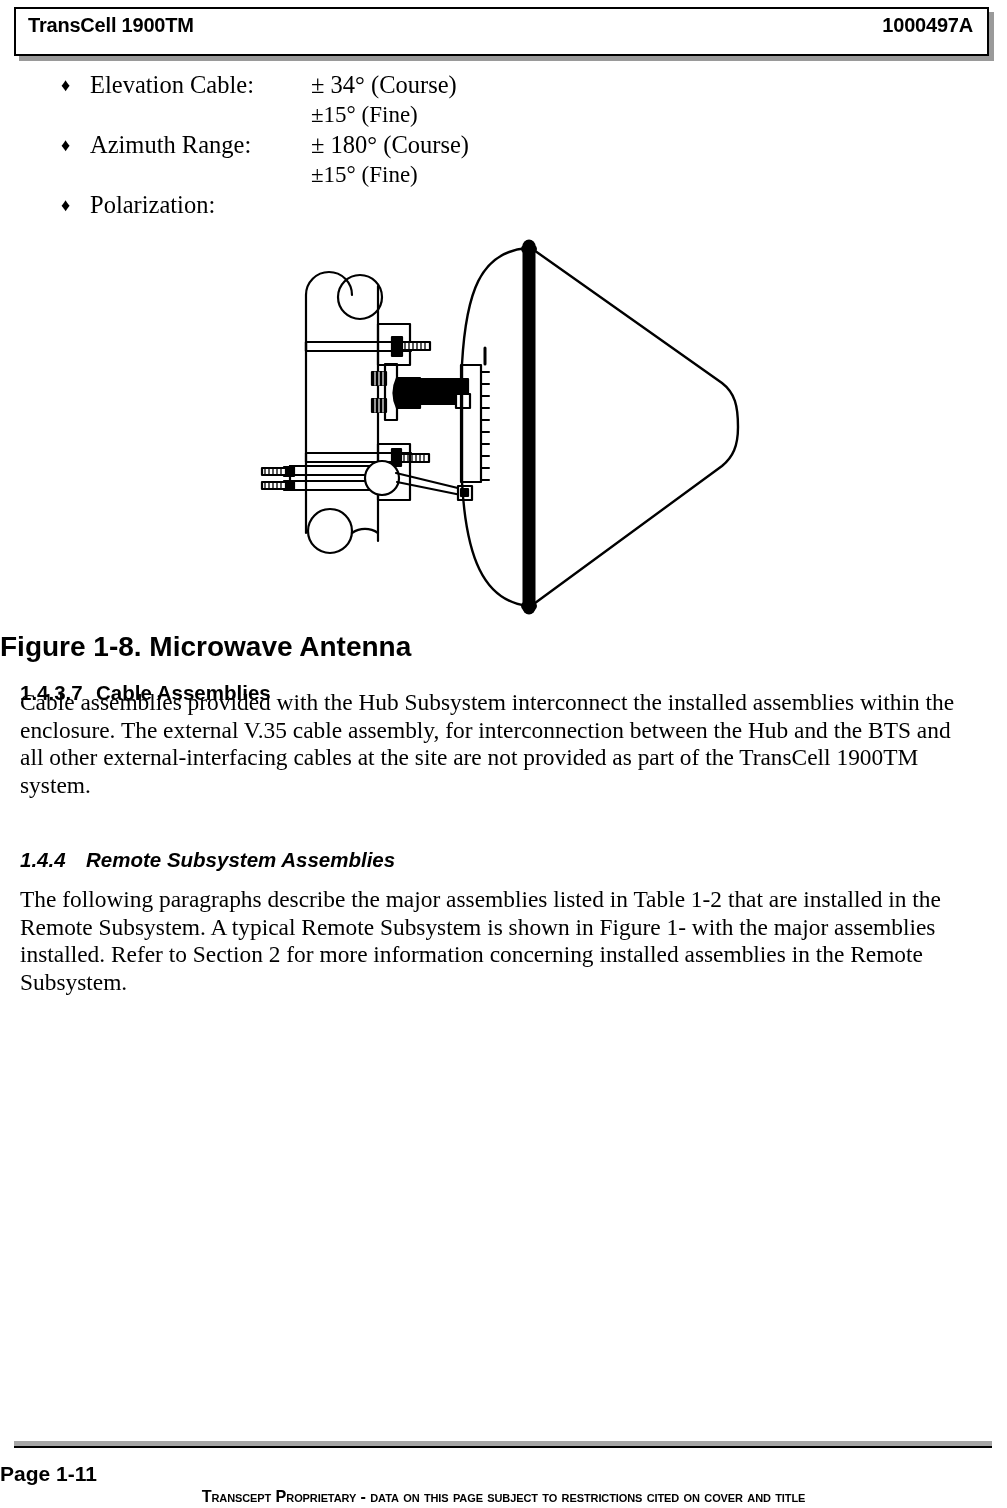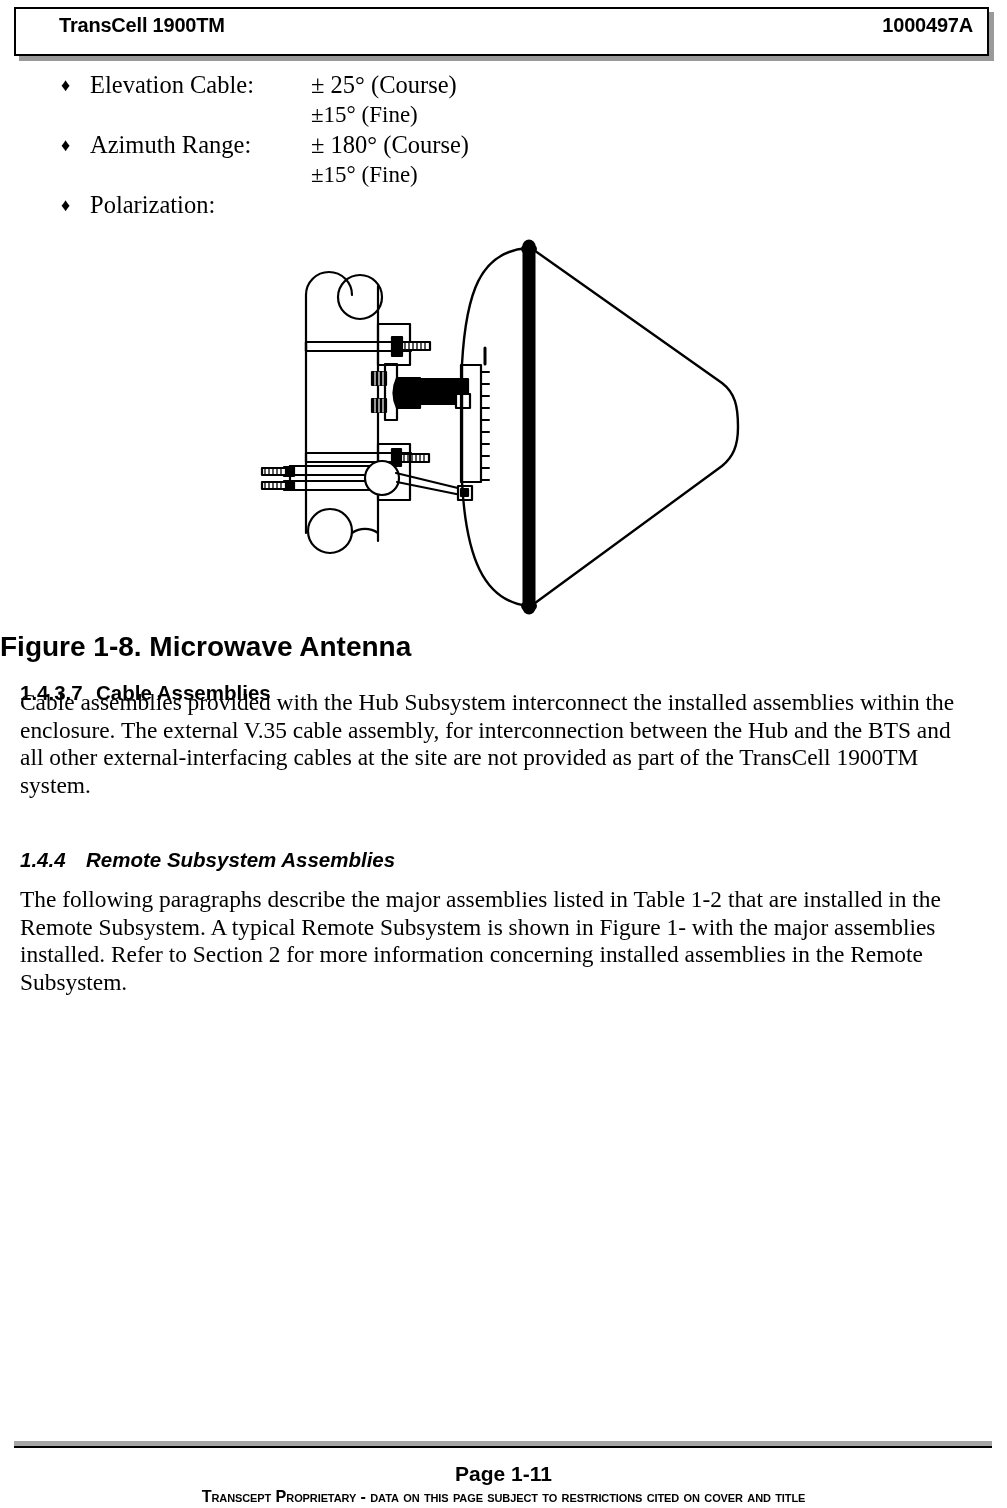--- a/index.html
+++ b/index.html
@@ -35,21 +35,21 @@
   }
   .hdr-text {
     position: absolute;
     top: 5px;
     font-family: "Liberation Sans", sans-serif;
     font-weight: bold;
     font-size: 20px;
     letter-spacing: -0.2px;
     white-space: nowrap;
   }
-  .hdr-left  { left: 12px; margin-left: 31px; }
+  .hdr-left  { left: 12px; }
   .hdr-mid   { left: 293px; }
   .hdr-right { right: 14px; }
 
   
   .spec-list {
     position: absolute;
     left: 0;
     top: 70px;
     width: 1007px;
   }
@@ -134,21 +134,20 @@
     width: 978px;
     height: 5px;
     background: #a6a6a6;
     border-bottom: 2px solid #000;
   }
   .footer-page {
     position: absolute;
     left: 0;
     top: 1462px;
     width: 1007px;
-    text-align: center;
     font-family: "Liberation Sans", sans-serif;
     font-weight: bold;
     font-size: 21px;
   }
   .footer-notice {
     position: absolute;
     left: 0;
     top: 1487px;
     width: 1007px;
     text-align: center;
@@ -167,21 +166,21 @@
     <span class="hdr-text hdr-left">TransCell 1900TM</span>
     <span class="hdr-text hdr-right">1000497A</span>
   </div>
 </div>
 
 <div class="spec-list">
 
   <div class="spec-row">
     <span class="spec-bullet">♦</span>
     <span class="spec-label">Elevation Cable:</span>
-    <span class="spec-value">± 25° (Course)</span>
+    <span class="spec-value">± 34° (Course)</span>
   </div>
 
   <div class="spec-row">
     <span class="spec-value sub">±15° (Fine)</span>
   </div>
 
   <div class="spec-row">
     <span class="spec-bullet">♦</span>
     <span class="spec-label">Azimuth Range:</span>
     <span class="spec-value">± 180° (Course)</span>

